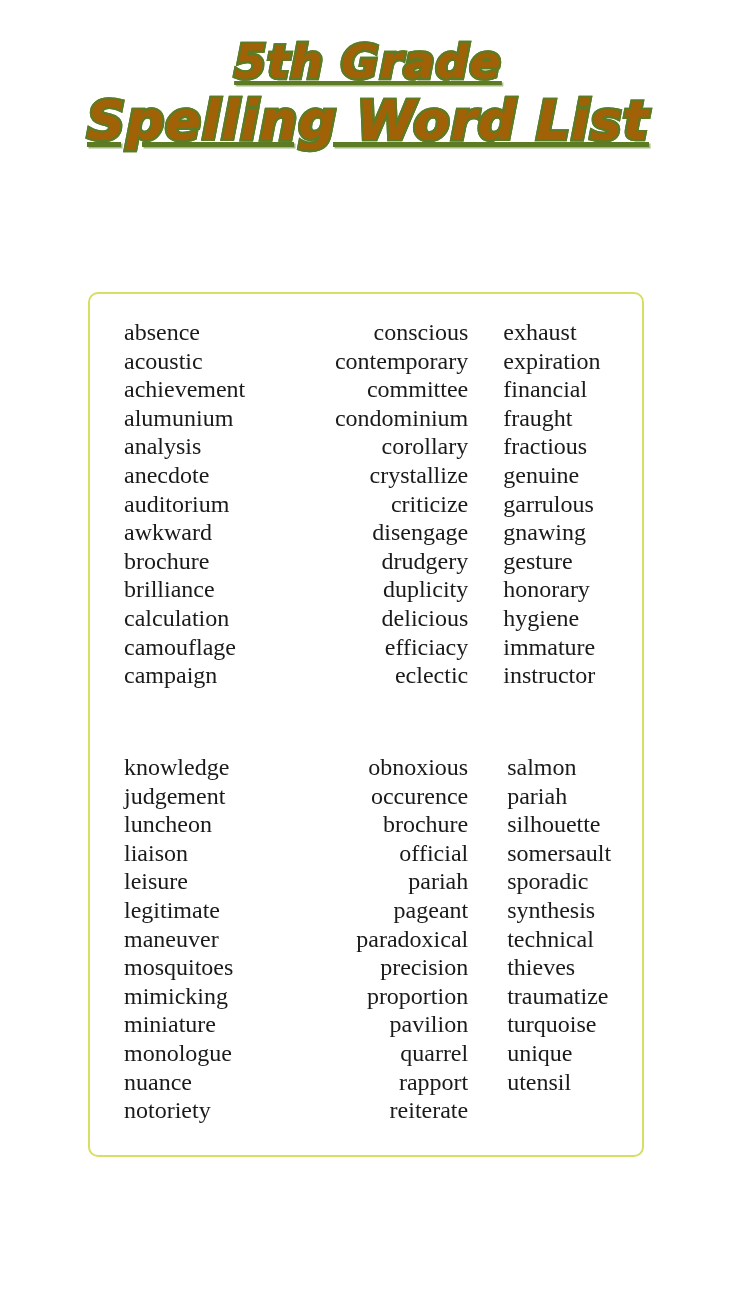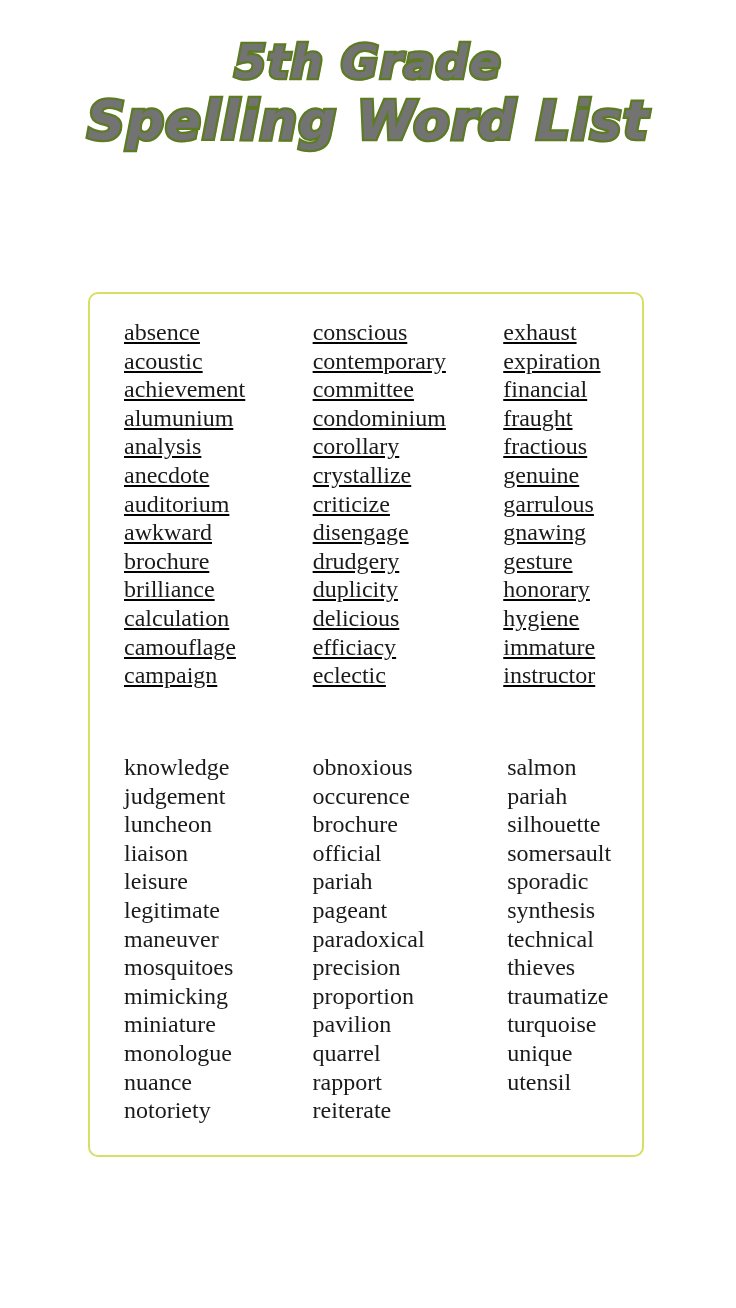--- a/index.html
+++ b/index.html
@@ -22,28 +22,29 @@
     top: 38px;
     left: 0;
     width: 736px;
     text-align: center;
     user-select: none;
   }
   .title-line {
     font-family: "DejaVu Sans", sans-serif;
     font-weight: bold;
     font-style: italic;
-    color: #737373;
+    color: #a16207;
     letter-spacing: 1px;
     line-height: 1.08;
     -webkit-text-stroke: 4.5px #5D7B22;
     paint-order: stroke fill;
     text-shadow:
       0 0 0 #5D7B22,
       1.5px 1.5px 0 rgba(93,123,34,0.55);
+    text-decoration: underline;
   }
   .title-line-1 { font-size: 46px; }
   .title-line-2 { font-size: 53px; margin-top: 4px; text-align: center; }
 
   
   .word-card {
     position: absolute;
     left: 88px;
     top: 292px;
     width: 556px;   
@@ -53,28 +54,28 @@
     border-radius: 10px;
     background: #ffffff;
   }
 
   .block {
     position: absolute;
     left: 0;
     width: 100%;
     display: flex;
   }
-  .block-upper { top: 24px; text-decoration: underline; }
+  .block-upper { top: 24px; }
   .block-lower { top: 459px; }
 
   .col {
     box-sizing: border-box;
   }
   .col-1 { width: 190px; padding-left: 34px; }
-  .col-2 { width: 191px; padding-left: 34px; }
+  .col-2 { width: 191px; padding-left: 34px; text-align: right; }
   .col-3 { width: 175px; padding-left: 35px; }
 
   
   .block-lower .col-3 { padding-left: 39px; }
 
   .word {
     font-family: "Liberation Serif", "DejaVu Serif", serif;
     font-size: 24px;
     line-height: 28.6px;
     color: #1a1a1a;

